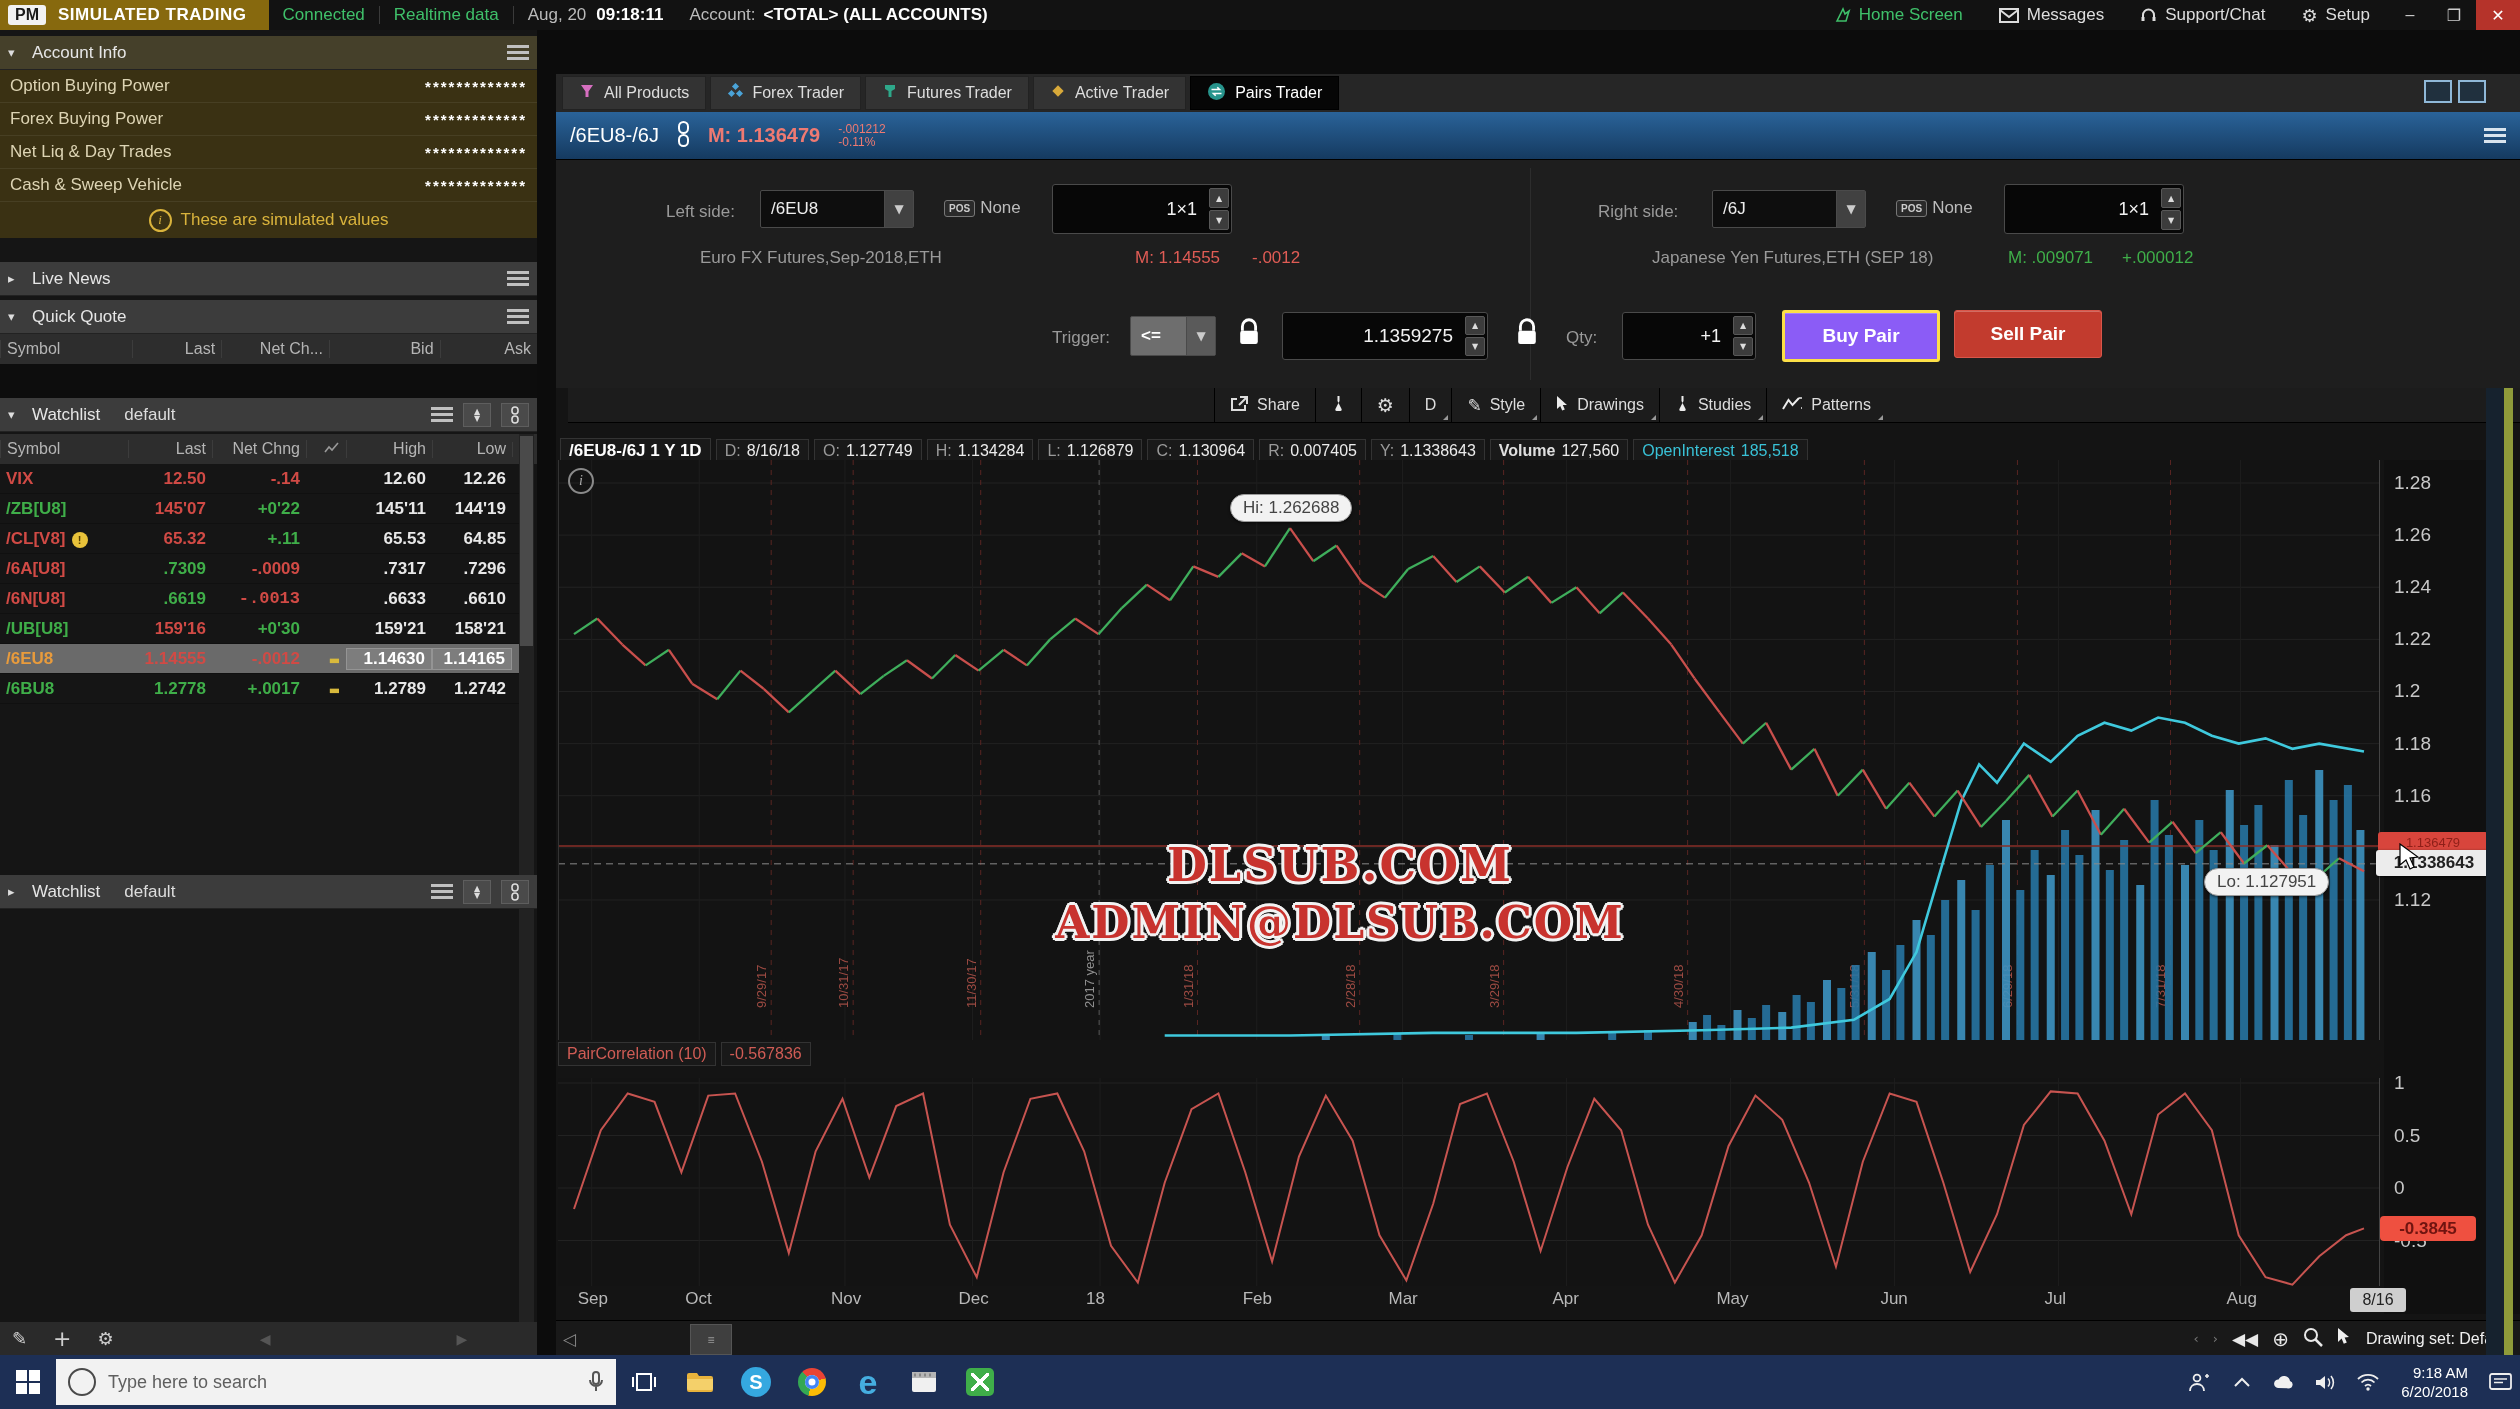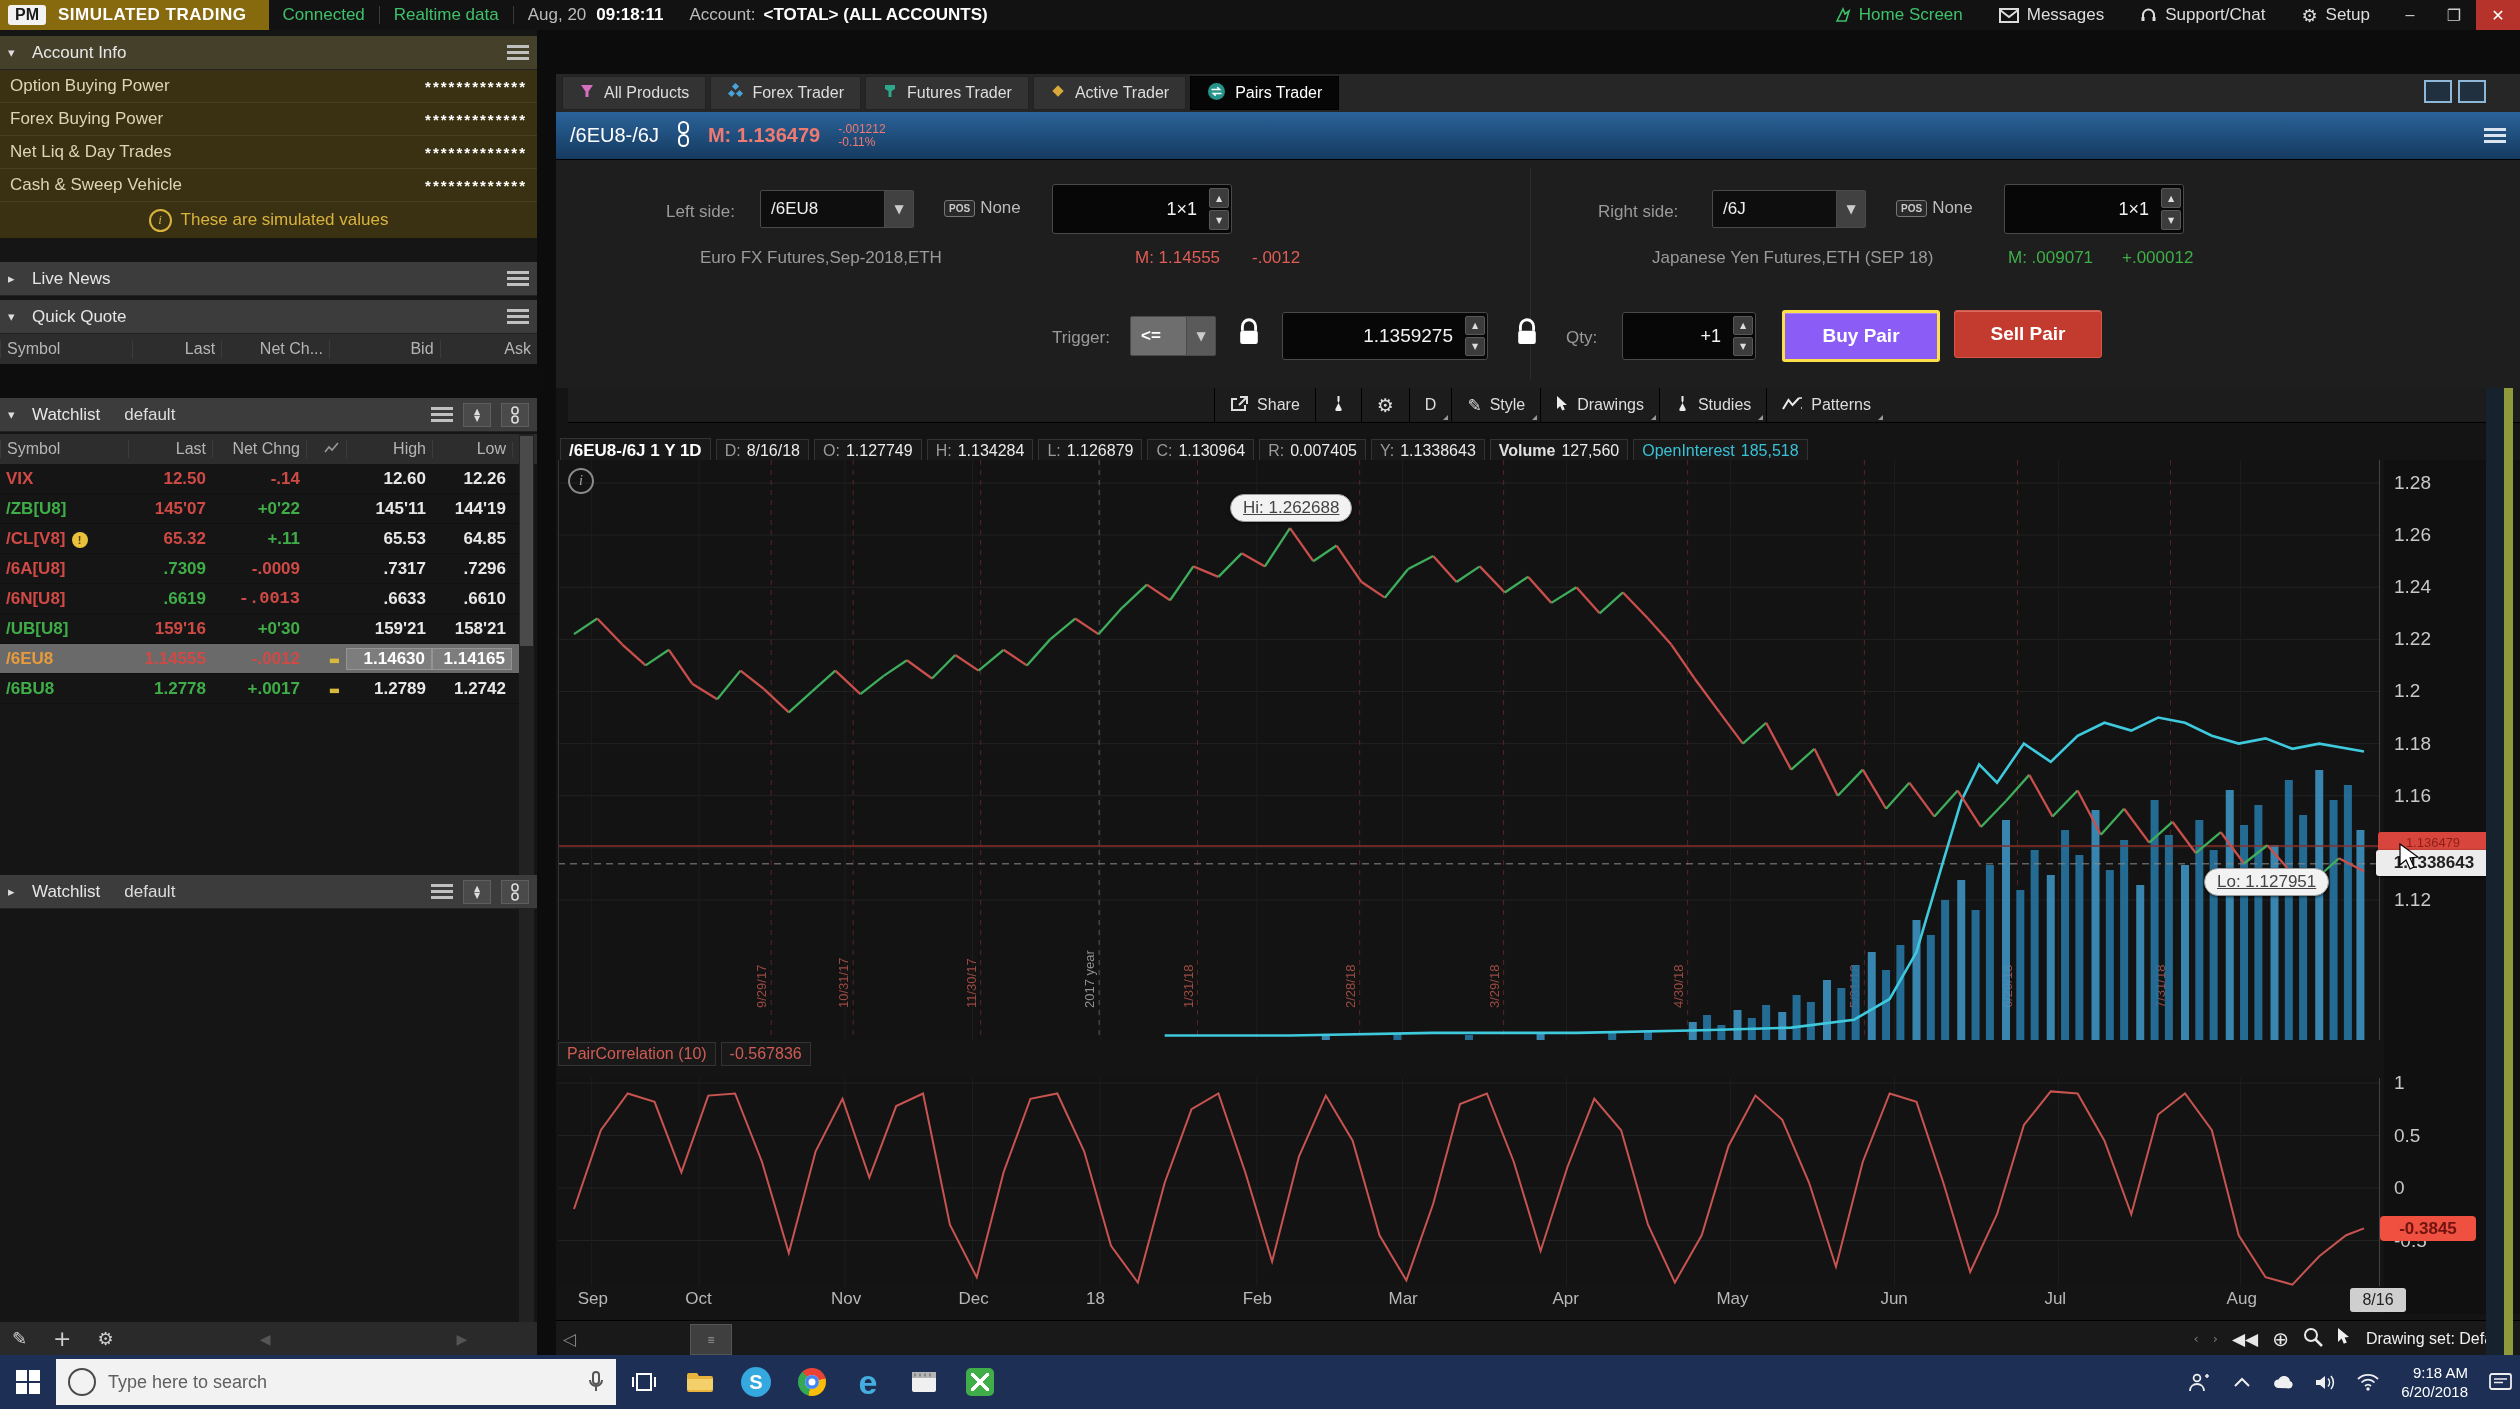--- a/index.html
+++ b/index.html
@@ -104,21 +104,21 @@
   #yaxis-main{position:absolute;left:1828px;top:72px;width:136px;height:580px;background:#101010;}
   #yaxis-lower{position:absolute;left:1828px;top:690px;width:136px;height:208px;background:#101010;}
   .ytick{position:absolute;left:10px;color:#c8c8c8;font-size:19px;}
   #axis-gap{position:absolute;left:1828px;top:652px;width:136px;height:38px;background:#101010;}
   #axis-time{position:absolute;left:1828px;top:898px;width:136px;height:28px;background:#101010;}
   #chart-bottom{position:absolute;left:0;top:932px;width:1964px;height:35px;background:#191919;display:flex;align-items:center;color:#ddd;border-top:1px solid #000;}
   #drag-thumb{position:absolute;left:134px;top:3px;width:40px;height:29px;background:#3f3f3f;border:1px solid #555;display:flex;align-items:center;justify-content:center;color:#999;font-size:12px;}
   .nav-ico{font-family:"DejaVu Sans",sans-serif;color:#e8e8e8;font-size:17px;margin:0 7px;}
   #drawing-set{margin-left:8px;margin-right:10px;font-size:16px;color:#f0f0f0;}
 
-  .price-label{position:absolute;background:#f2f2f2;border:1px solid #9a9a9a;border-radius:14px;color:#444;font-size:17px;padding:3px 12px;box-shadow:0 1px 3px rgba(0,0,0,.6);white-space:nowrap;text-decoration:underline;}
+  .price-label{position:absolute;background:#f2f2f2;border:1px solid #9a9a9a;border-radius:14px;color:#444;font-size:17px;padding:3px 12px;box-shadow:0 1px 3px rgba(0,0,0,.6);white-space:nowrap;}
   #red-axis-label{position:absolute;left:1822px;top:444px;width:110px;height:20px;background:#d8453c;border-radius:3px;color:#8e1f18;font-size:13px;display:flex;align-items:center;justify-content:center;overflow:hidden;}
   #cursor-axis-label{position:absolute;left:1820px;top:462px;width:116px;height:26px;background:#ececec;border-radius:3px;color:#222;font-weight:bold;font-size:17px;display:flex;align-items:center;justify-content:center;box-shadow:0 1px 3px rgba(0,0,0,.7);}
   #corr-badge{position:absolute;left:1824px;top:828px;width:96px;height:25px;background:#ef5040;border-radius:4px;color:#701410;font-weight:bold;font-size:17px;display:flex;align-items:center;justify-content:center;}
   #date-badge{position:absolute;left:1794px;top:900px;width:56px;height:24px;background:#cfcfcf;border-radius:3px;color:#222;font-size:16px;display:flex;align-items:center;justify-content:center;}
   #wm{position:absolute;left:462px;top:376px;width:640px;text-align:center;font-family:"DejaVu Serif",serif;font-weight:bold;color:#c8332e;pointer-events:none;}
   #wm div{text-shadow:-3px 0 0 #f2f2f2,3px 0 0 #f2f2f2,0 -3px 0 #f2f2f2,0 3px 0 #f2f2f2,-2px -2px 0 #f2f2f2,2px 2px 0 #f2f2f2,-2px 2px 0 #f2f2f2,2px -2px 0 #f2f2f2;letter-spacing:2px;}
   #wm1{font-size:46px;line-height:58px;} #wm2{font-size:44px;line-height:58px;}
   #chart-info{position:absolute;left:10px;top:8px;width:22px;height:22px;border:2px solid #8a8a8a;border-radius:50%;color:#aaa;display:flex;align-items:center;justify-content:center;font-size:14px;font-style:italic;font-family:"Liberation Serif",serif;}
   #olive-strip{position:absolute;left:2504px;top:388px;width:9px;height:967px;background:#8f9b3a;}
   #navy-strip{position:absolute;left:2486px;top:388px;width:18px;height:967px;background:#16222e;}
@@ -760,20 +760,24 @@
           <line x1="1709.34" y1="385.23400000000004" x2="1734.3999999999999" y2="413.9000000000004" stroke="#c94f4c" stroke-width="2.3"></line>
           <line x1="1734.3999999999999" y1="413.9000000000004" x2="1757.6699999999998" y2="419.11200000000036" stroke="#c94f4c" stroke-width="2.3"></line>
           <line x1="1757.6699999999998" y1="419.11200000000036" x2="1780.94" y2="398.26400000000035" stroke="#3fae5c" stroke-width="2.3"></line>
           <line x1="1780.94" y1="398.26400000000035" x2="1806" y2="411.29400000000004" stroke="#c94f4c" stroke-width="2.3"></line>
           <line x1="0.5" y1="0" x2="0.5" y2="580" stroke="#333"></line>
           <line x1="1821.5" y1="0" x2="1821.5" y2="580" stroke="#444"></line>
         </svg>
       <div id="chart-info">
           <span>i</span>
         </div>
+      <div id="wm">
+        <div id="wm1">DLSUB.COM</div>
+        <div id="wm2">ADMIN@DLSUB.COM</div>
+      </div>
     </div>
 
     <div class="price-label" style="left:674px;top:106px">Hi: 1.262688</div>
     <div class="price-label" style="left:1648px;top:480px">Lo: 1.127951</div>
 
     <div id="lower-head">
       <span class="lh-box">PairCorrelation (10)</span>
       <span class="lh-box">-0.567836</span>
     </div>
     <div id="lower-plot">

